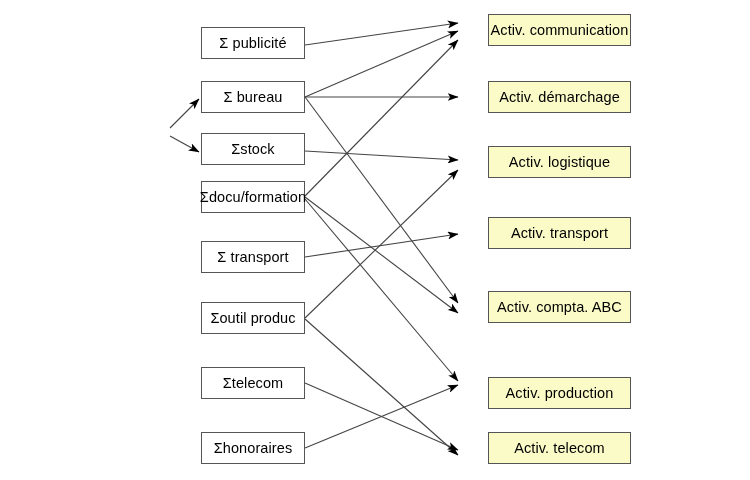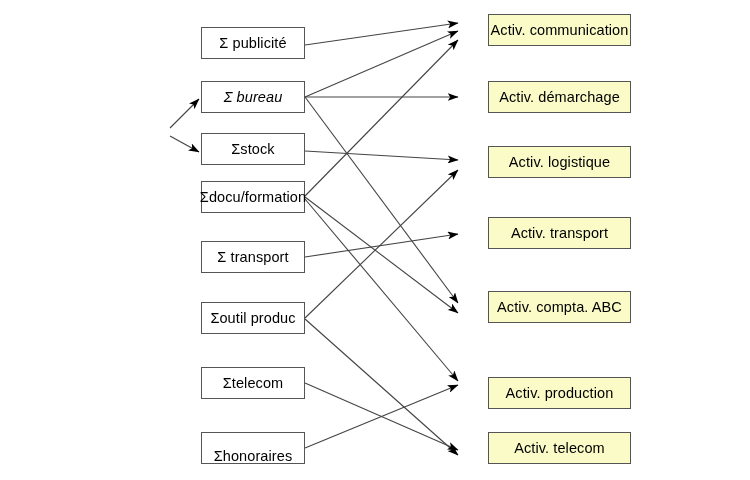--- a/index.html
+++ b/index.html
@@ -81,39 +81,39 @@
         <line x1="305" y1="383" x2="458" y2="450" stroke="#444444" stroke-width="1.1" marker-end="url(#arrowhead)"></line>
         <line x1="305" y1="448" x2="458" y2="385" stroke="#444444" stroke-width="1.1" marker-end="url(#arrowhead)"></line>
       </g>
   </svg>
 
 
   <div id="cost-pool-layer">
       <div class="node cost" style="left: 201px; top: 27px; width: 104px; height: 32px; background: rgb(255, 255, 255); border-color: rgb(85, 85, 85);">
         <span class="label">Σ publicité</span>
       </div>
-      <div class="node cost" style="left: 201px; top: 81px; width: 104px; height: 32px; background: rgb(255, 255, 255); border-color: rgb(85, 85, 85); font-style: italic;">
+      <div class="node cost" style="left: 201px; top: 81px; width: 104px; height: 32px; background: rgb(255, 255, 255); border-color: rgb(85, 85, 85);">
         <span class="label">Σ bureau</span>
       </div>
       <div class="node cost" style="left: 201px; top: 133px; width: 104px; height: 32px; background: rgb(255, 255, 255); border-color: rgb(85, 85, 85);">
         <span class="label">Σstock</span>
       </div>
       <div class="node cost" style="left: 201px; top: 181px; width: 104px; height: 32px; background: rgb(255, 255, 255); border-color: rgb(85, 85, 85);">
         <span class="label">Σdocu/formation</span>
       </div>
       <div class="node cost" style="left: 201px; top: 241px; width: 104px; height: 32px; background: rgb(255, 255, 255); border-color: rgb(85, 85, 85);">
         <span class="label">Σ transport</span>
       </div>
       <div class="node cost" style="left: 201px; top: 302px; width: 104px; height: 32px; background: rgb(255, 255, 255); border-color: rgb(85, 85, 85);">
         <span class="label">Σoutil produc</span>
       </div>
       <div class="node cost" style="left: 201px; top: 367px; width: 104px; height: 32px; background: rgb(255, 255, 255); border-color: rgb(85, 85, 85);">
         <span class="label">Σtelecom</span>
       </div>
-      <div class="node cost" style="left: 201px; top: 432px; width: 104px; height: 32px; background: rgb(255, 255, 255); border-color: rgb(85, 85, 85); align-items: flex-end;">
+      <div class="node cost" style="left: 201px; top: 432px; width: 104px; height: 32px; background: rgb(255, 255, 255); border-color: rgb(85, 85, 85);">
         <span class="label">Σhonoraires</span>
       </div>
     </div>
   <div id="activity-layer">
       <div class="node activity" style="left: 460px; top: 14px; width: 143px; height: 32px; background: rgb(251, 251, 200); border-color: rgb(85, 85, 85);">
         <span class="label">Activ. communication</span>
       </div>
       <div class="node activity" style="left: 460px; top: 81px; width: 143px; height: 32px; background: rgb(251, 251, 200); border-color: rgb(85, 85, 85);">
         <span class="label">Activ. démarchage</span>
       </div>

